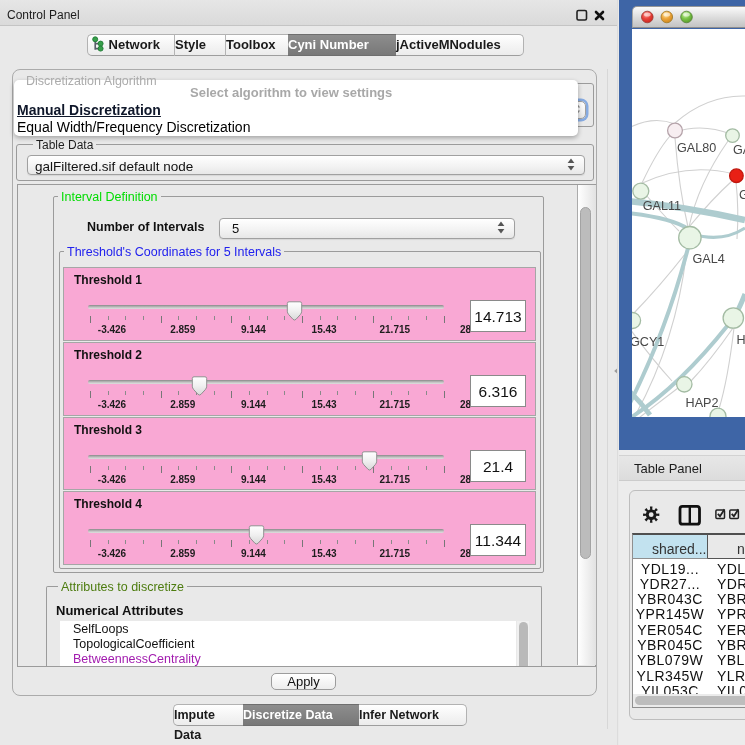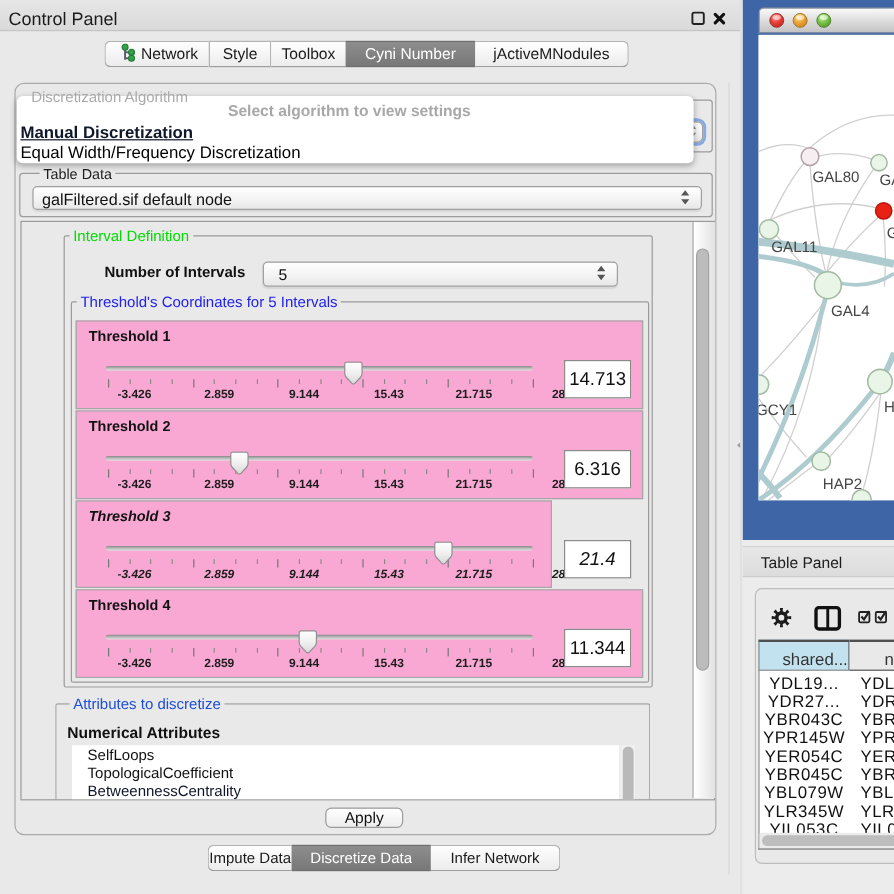--- a/index.html
+++ b/index.html
@@ -12,34 +12,34 @@
   .combo{position:absolute;border:1px solid #a0a0a0;border-radius:4px;
          background:linear-gradient(#ffffff,#f2f2f2 60%,#e7e7e7);
          box-shadow:0 1px 1px rgba(0,0,0,0.08);}
   .rowbox{position:absolute;border:1px solid #a6a6a6;background:#f9a8d4;}
   .tick{position:absolute;width:1px;background:#777;}
   .rlbl{position:absolute;font-size:10px;font-weight:bold;color:#1d1d1d;line-height:1;transform:translateX(-50%);margin-left:22px;}
   .valbox{position:absolute;width:54px;height:30px;border:1.5px solid #8a8a8a;background:#fff;
           font-size:15.5px;color:#111;text-align:center;line-height:32px;}
   .seg{height:20px;border-top:1px solid #b2b2b2;border-bottom:1px solid #9e9e9e;
        background:linear-gradient(#ffffff,#f4f4f4 55%,#ececec);
-       font-size:13px;color:#1a1a1a;text-align:center;line-height:20px;
-       display:inline-block;vertical-align:top;}
+       font-size:13px;color:#1a1a1a;line-height:20px;
+       display:inline-block;vertical-align:top;font-weight:bold;}
   .seg.dark{background:linear-gradient(#8d8d8d,#787878);color:#fff;border-top:1px solid #6e6e6e;border-bottom:1px solid #6e6e6e;}
   .seg.first{border-left:1px solid #b2b2b2;border-radius:5px 0 0 5px;}
   .seg.last{border-right:1px solid #b2b2b2;border-radius:0 5px 5px 0;}
   .vsep{width:1px;background:#b4b4b4;display:inline-block;height:22px;vertical-align:top;}
 </style>
 </head>
 <body>
 
 <div class="abs" style="left:0;top:0;width:620px;height:745px;background:#e9e9e9;"></div>
 
 <div class="abs" style="left:0;top:0;width:617px;height:25px;background:linear-gradient(#e6e6e6,#dadada);border-bottom:1px solid #c4c4c4;"></div>
-<div class="txt" style="left:7px;top:9px;font-size:15px;color:#1c1c1c;">Control Panel</div>
+<div class="txt" style="left:7px;top:9px;font-size:12px;color:#1c1c1c;">Control Panel</div>
 
 <svg class="abs" style="left:574px;top:8px;" width="34" height="16" viewBox="0 0 34 16">
   <rect x="3" y="2.5" width="9.5" height="9.5" rx="1.5" fill="none" stroke="#222" stroke-width="1.6"></rect>
   <path d="M22 4 L29 11 M29 4 L22 11" stroke="#111" stroke-width="2.6" stroke-linecap="round"></path>
 </svg>
 
 <div class="abs" style="left:87px;top:34px;height:22px;">
   <div class="seg first" style="width:83px;padding-left:3px;"> <svg width="14" height="16" viewBox="0 0 14 16" style="vertical-align:-3px;">
         <path d="M4.2 3.5 V13.8 M4.2 7.6 H9 M4.2 12.6 H9" stroke="#5a5f6b" stroke-width="1.6" fill="none"></path>
         <circle cx="4.2" cy="3.3" r="2.5" fill="#37a04a" stroke="#1f7a35" stroke-width="0.9"></circle>
@@ -169,21 +169,21 @@
       <defs>
         <linearGradient id="tg2" x1="0" y1="0" x2="0" y2="1">
           <stop offset="0" stop-color="#ffffff"></stop>
           <stop offset="0.5" stop-color="#f0f0f0"></stop>
           <stop offset="1" stop-color="#d8d8d8"></stop>
         </linearGradient>
       </defs>
     </svg>
   <div class="valbox" style="left:406px;top:32px;">6.316</div>
 </div>
-<div class="rowbox" style="left:63px;top:417px;width:397px;height:73px;box-sizing:border-box;font-style:italic;">
+<div class="rowbox" style="left:63px;top:417px;width:473px;height:73px;box-sizing:border-box;">
   <div class="txt" style="left:10px;top:6px;font-size:12px;font-weight:bold;color:#111;">Threshold 3</div>
   <div class="abs" style="left:24px;top:37px;width:356px;height:4px;border-radius:2px;background:linear-gradient(#898989,#c2c2c2 55%,#e0e0e0);box-sizing:border-box;"></div>
   <div class="tick" style="left:26.0px;top:48px;height:6.5px;"></div>
   <div class="tick" style="left:43.7px;top:48px;height:4px;background:#8a8a8a;"></div>
   <div class="tick" style="left:61.3px;top:48px;height:4px;background:#8a8a8a;"></div>
   <div class="tick" style="left:79.0px;top:48px;height:4px;background:#8a8a8a;"></div>
   <div class="tick" style="left:96.7px;top:48px;height:6.5px;"></div>
   <div class="tick" style="left:114.4px;top:48px;height:4px;background:#8a8a8a;"></div>
   <div class="tick" style="left:132.1px;top:48px;height:4px;background:#8a8a8a;"></div>
   <div class="tick" style="left:149.7px;top:48px;height:4px;background:#8a8a8a;"></div>
@@ -255,26 +255,26 @@
           <stop offset="0" stop-color="#ffffff"></stop>
           <stop offset="0.5" stop-color="#f0f0f0"></stop>
           <stop offset="1" stop-color="#d8d8d8"></stop>
         </linearGradient>
       </defs>
     </svg>
   <div class="valbox" style="left:406px;top:32px;text-align:center;">11.344</div>
 </div>
 
 <div class="abs" style="left:46px;top:586px;width:494px;height:80px;border:1px solid #9b9b9b;border-bottom:none;border-radius:2px 2px 0 0;"></div>
-<div class="glabel" style="left:58px;top:581px;font-size:12.5px;color:#1d4ed8;">Attributes to discretize</div>
+<div class="glabel" style="left:58px;top:581px;font-size:12.5px;color:#4d7c0f;">Attributes to discretize</div>
 <div class="txt" style="left:56px;top:603.5px;font-size:13px;font-weight:bold;color:#111;">Numerical Attributes</div>
 <div class="abs" style="left:60px;top:621px;width:456px;height:45px;background:#fff;overflow:hidden;">
   <div class="txt" style="left:13px;top:1.5px;font-size:12.5px;color:#111;">SelfLoops</div>
   <div class="txt" style="left:13px;top:16.5px;font-size:12.5px;color:#111;">TopologicalCoefficient</div>
-  <div class="txt" style="left:13px;top:31.5px;font-size:12.5px;color:#0f172a;">BetweennessCentrality</div>
+  <div class="txt" style="left:13px;top:31.5px;font-size:12.5px;color:#a21caf;">BetweennessCentrality</div>
 </div>
 <div class="abs" style="left:517px;top:621px;width:12px;height:45px;background:#f0f0f0;"></div>
 <div class="abs" style="left:518.5px;top:622px;width:9px;height:44px;background:#b9b9b9;border-radius:5px 5px 0 0;"></div>
 
 <div class="abs" style="left:271px;top:673px;width:65px;height:17px;border:1px solid #9c9c9c;border-radius:5px;background:linear-gradient(#ffffff,#ededed);box-sizing:border-box;text-align:center;font-size:13px;color:#111;line-height:15px;">Apply</div>
 
 <div class="abs" style="left:173px;top:704px;height:22px;">
   <div class="seg first" style="width:69px;font-size:12.5px;">Impute Data</div><div class="seg dark" style="width:116px;font-size:12.5px;">Discretize Data</div><div class="seg last" style="width:107px;font-size:12.5px;">Infer Network</div>
 </div>
 

